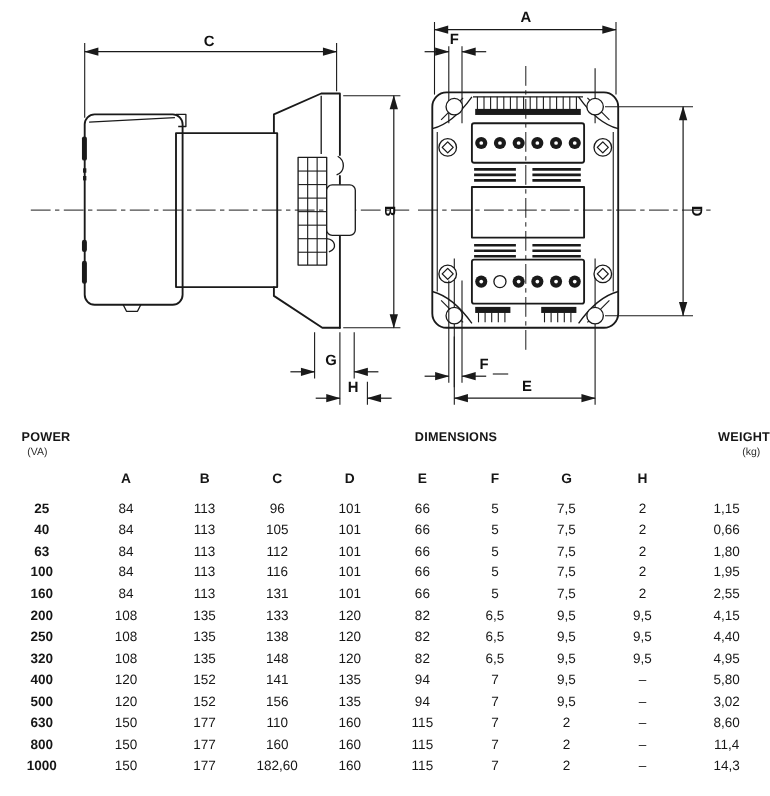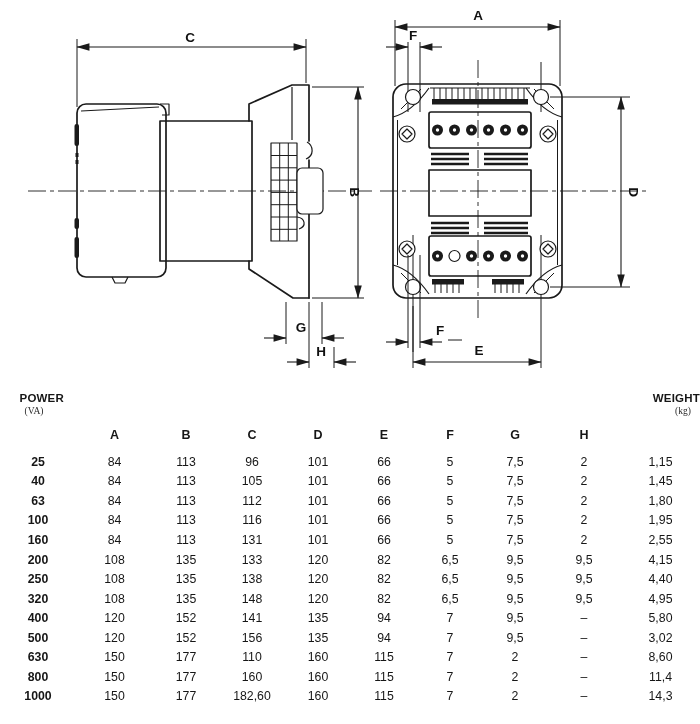--- a/index.html
+++ b/index.html
@@ -9,21 +9,21 @@
   .ol{stroke:#1a1a1a;stroke-width:1.7;fill:none;stroke-linejoin:round;stroke-linecap:round;}
   .ol2{stroke:#1a1a1a;stroke-width:1.2;fill:none;stroke-linejoin:round;}
   .thin{stroke:#1a1a1a;stroke-width:1;fill:none;}
   .cl{stroke:#1a1a1a;stroke-width:0.9;fill:none;stroke-dasharray:18 4 4 4;}
   .dim{stroke:#1a1a1a;stroke-width:1.1;fill:none;}
   .whitefill{fill:#ffffff;}
   .dark{fill:#1a1a1a;stroke:none;}
   .dimtext{font:bold 13.5px "Liberation Sans",sans-serif;fill:#111;}
 
   .hdr{position:absolute;font-weight:bold;font-size:11.5px;text-align:right;letter-spacing:.2px;}
-  .unit{position:absolute;font-size:9.5px;text-align:center;color:#2a2a2a;font-family:Liberation Serif, serif;}
+  .unit{position:absolute;font-size:9.5px;text-align:center;color:#2a2a2a;}
   .letters-row{position:absolute;top:428px;left:0;width:700px;display:grid;
       grid-template-columns:76px 77px 66px 66px 66px 66px 66px 64px 74px 79px;
       font-weight:bold;font-size:12.5px;text-align:center;}
   .tbody{position:absolute;top:452px;left:0;width:700px;}
   .trow{display:grid;grid-template-columns:76px 77px 66px 66px 66px 66px 66px 64px 74px 79px;
       height:19.55px;align-items:center;text-align:center;font-size:12.3px;}
   .power-cell{font-weight:bold;}
 </style>
 </head>
 <body>
@@ -245,20 +245,21 @@
       <line class="thin" x1="448" y1="340" x2="462" y2="340"></line>
 
       <line class="thin" x1="413" y1="306" x2="413" y2="368"></line>
       <line class="dim" x1="413" y1="362" x2="541" y2="362" marker-start="url(#arr)" marker-end="url(#arr)"></line>
       <text class="dimtext" x="479" y="355" text-anchor="middle">E</text>
     </g>
   </svg>
 
   <div class="hdr" style="left:4px;width:60px;top:392px;">POWER</div>
   <div class="unit" style="left:4px;width:60px;top:406px;">(VA)</div>
+  <div class="hdr" style="left:252px;width:200px;top:392px;">DIMENSIONS</div>
   <div class="hdr" style="left:626px;width:74px;top:392px;">WEIGHT</div>
   <div class="unit" style="left:646px;width:74px;top:406px;">(kg)</div>
 
   <div class="letters-row">
       <div></div>
       <div>A</div>
       <div>B</div>
       <div>C</div>
       <div>D</div>
       <div>E</div>
@@ -284,21 +285,21 @@
       <div class="trow">
         <div class="power-cell">40</div>
         <div>84</div>
         <div>113</div>
         <div>105</div>
         <div>101</div>
         <div>66</div>
         <div>5</div>
         <div>7,5</div>
         <div>2</div>
-        <div>1,45</div>
+        <div>0,66</div>
       </div>
       <div class="trow">
         <div class="power-cell">63</div>
         <div>84</div>
         <div>113</div>
         <div>112</div>
         <div>101</div>
         <div>66</div>
         <div>5</div>
         <div>7,5</div>

